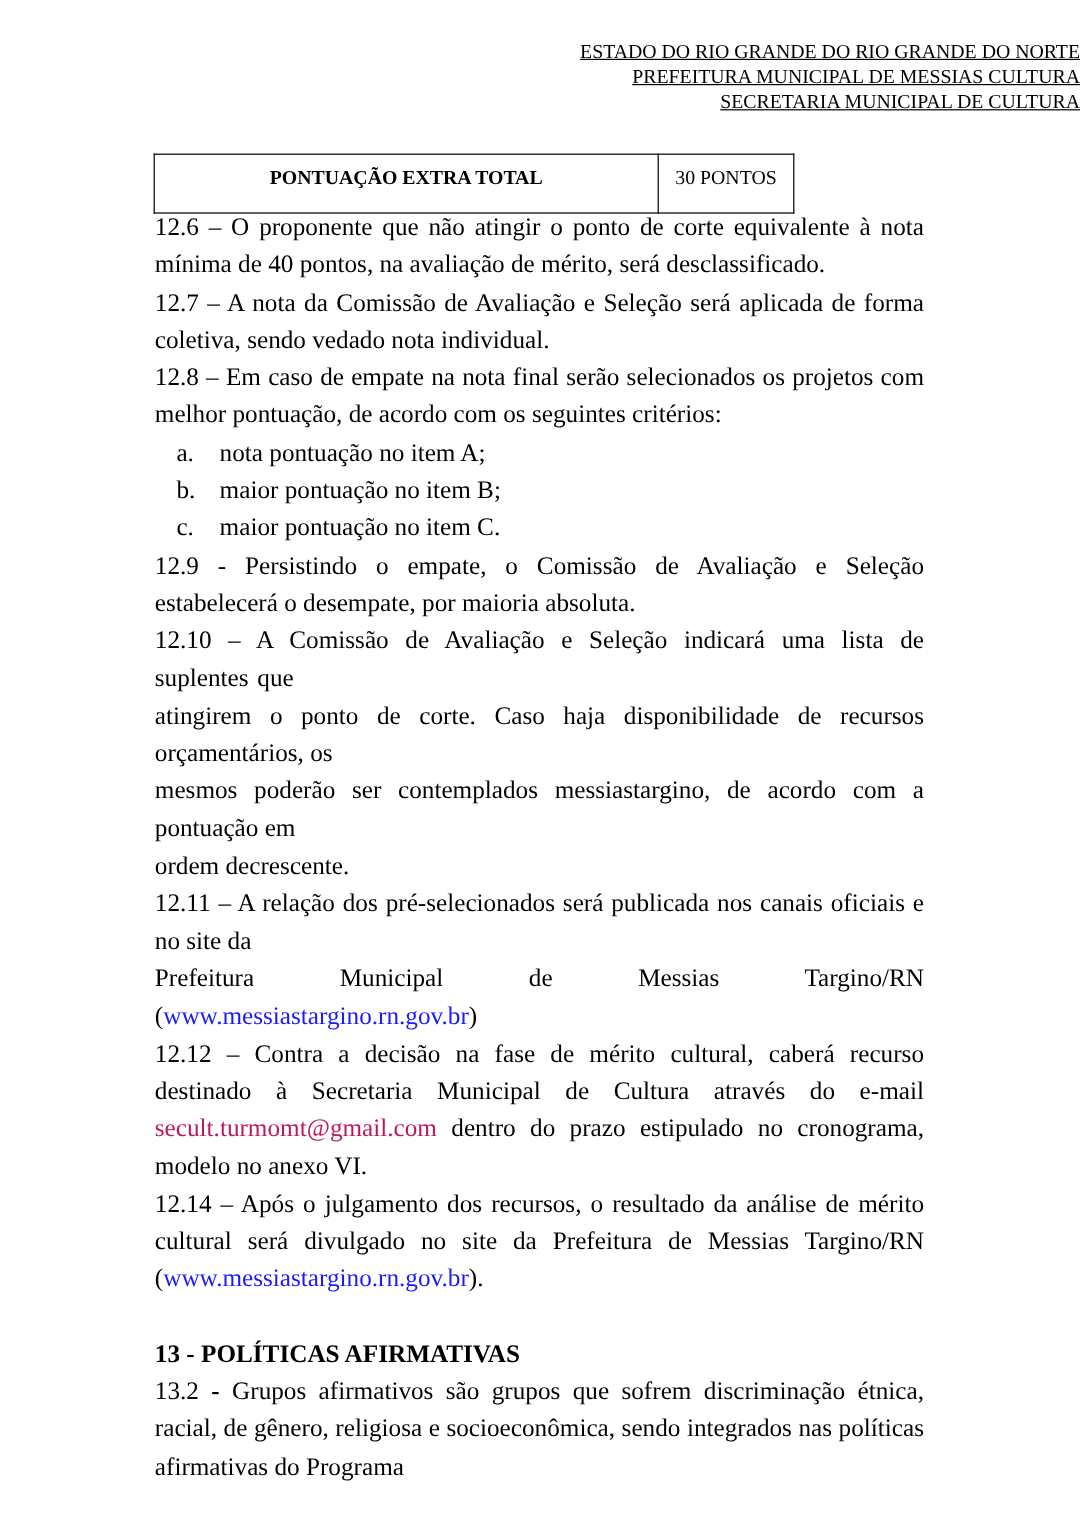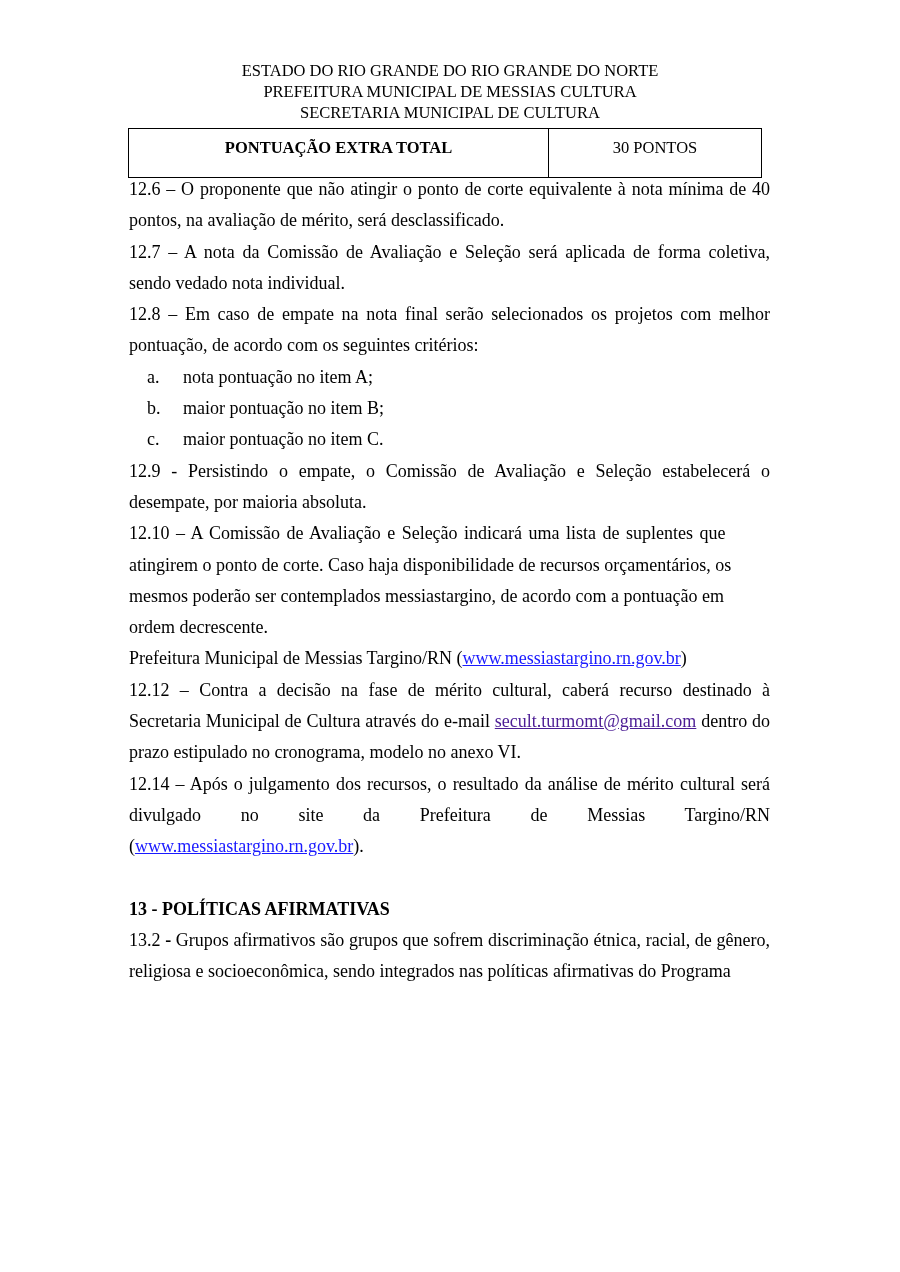--- a/index.html
+++ b/index.html
@@ -3,43 +3,43 @@
 <meta charset="utf-8">
 <style>
   html, body { margin: 0; padding: 0; background: #ffffff; }
   body {
     width: 900px; height: 1272px; position: relative; overflow: hidden;
     font-family: "Liberation Serif", "DejaVu Serif", serif;
     color: #000000;
   }
   .page { position: absolute; left: 0; top: 0; width: 900px; height: 1272px; }
   .header {
-    position: absolute; top: 60px; left: 0; width: 900px;
-    text-align: center; font-size: 16.5px; line-height: 21px;
+    position: absolute; top: 32px; left: 0; width: 900px;
+    text-align: right; font-size: 16.5px; line-height: 21px; text-decoration: underline;
   }
   .header div { margin: 0; }
   table.score {
     position: absolute; left: 128px; top: 128px;
-    width: 634px; height: 50px;
+    width: 534px; height: 50px;
     border-collapse: collapse;
   }
   table.score td {
     border: 1.5px solid #000; font-size: 16.5px; vertical-align: top;
     padding: 9px 0 0 0; text-align: center;
   }
   table.score td.label { width: 419px; font-weight: bold; }
   .body {
     position: absolute; left: 129px; top: 174px; width: 641px;
-    font-size: 18px; line-height: 31.3px;
+    font-size: 21px; line-height: 31.3px;
   }
   .p { text-align: justify; margin: 0; }
   .p.last-justify { text-align-last: justify; }
   .li { margin: 0 0 0 18px; }
   .li .marker { display: inline-block; width: 36px; }
-  a.link { color: #1a1aff; text-decoration: underline; }
+  a.link { color: #1a1aff; }
   .spacer { height: 31px; }
   .section-title { font-weight: bold; margin: 0; }
 </style>
 </head>
 <body>
 
 <div class="page">
 
   <div class="header">
     <div>ESTADO DO RIO GRANDE DO RIO GRANDE DO NORTE</div>
@@ -76,24 +76,25 @@
     <p class="p">12.9 - Persistindo o empate, o Comissão de Avaliação e Seleção estabelecerá o desempate, por maioria absoluta.</p>
 
     <div>
       <p class="p last-justify" style="text-align-last:left; word-spacing:2px;">12.10 – A Comissão de Avaliação e Seleção indicará uma lista de suplentes que</p>
       <p class="p">atingirem o ponto de corte. Caso haja disponibilidade de recursos orçamentários, os</p>
       <p class="p">mesmos poderão ser contemplados messiastargino, de acordo com a pontuação em</p>
       <p class="p">ordem decrescente.</p>
     </div>
 
     <div>
+      <p class="p">12.11 – A relação dos pré-selecionados será publicada nos canais oficiais e no site da</p>
       <p class="p"><span>Prefeitura Municipal de Messias Targino/RN (</span><a class="link" style="color: rgb(26, 26, 255);">www.messiastargino.rn.gov.br</a><span>)</span></p>
     </div>
 
-    <p class="p"><span>12.12 – Contra a decisão na fase de mérito cultural, caberá recurso destinado à Secretaria Municipal de Cultura através do e-mail </span><a class="link" style="color: #4c1d95;">secult.turmomt@gmail.com</a><span> dentro do prazo estipulado no cronograma, modelo no anexo VI.</span></p>
+    <p class="p"><span>12.12 – Contra a decisão na fase de mérito cultural, caberá recurso destinado à Secretaria Municipal de Cultura através do e-mail </span><a class="link" style="color: #be185d;">secult.turmomt@gmail.com</a><span> dentro do prazo estipulado no cronograma, modelo no anexo VI.</span></p>
 
 
     <div>
       <p class="p last-justify">12.14 – Após o julgamento dos recursos, o resultado da análise de mérito cultural será divulgado no site da Prefeitura de Messias Targino/RN</p>
       <p class="p"><span>(</span><a class="link" style="color: rgb(26, 26, 255);">www.messiastargino.rn.gov.br</a><span>).</span></p>
     </div>
 
     <div class="spacer"></div>
 
     <p class="section-title">13 - POLÍTICAS AFIRMATIVAS</p>

